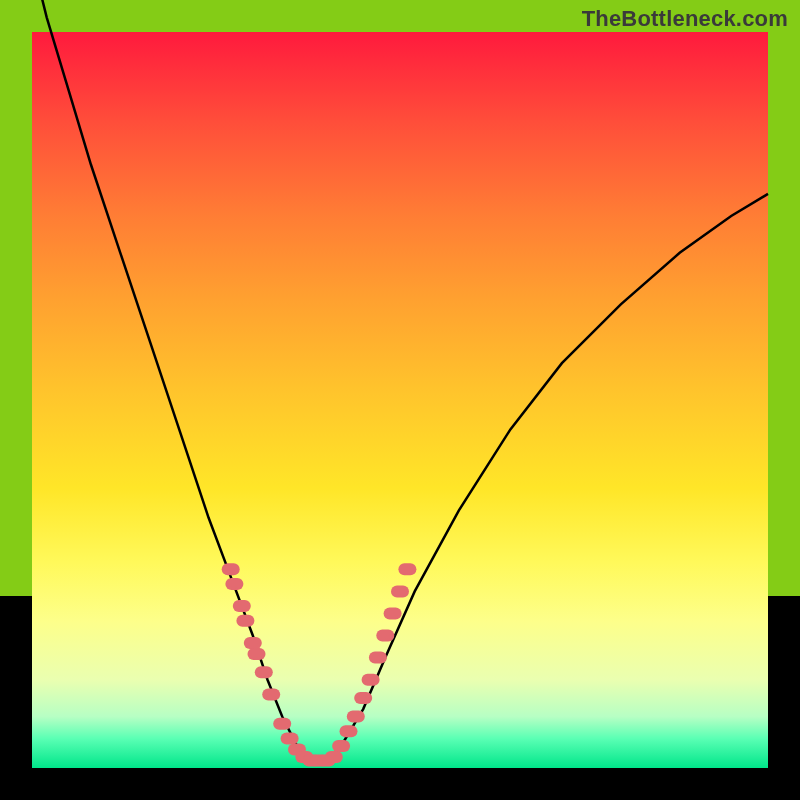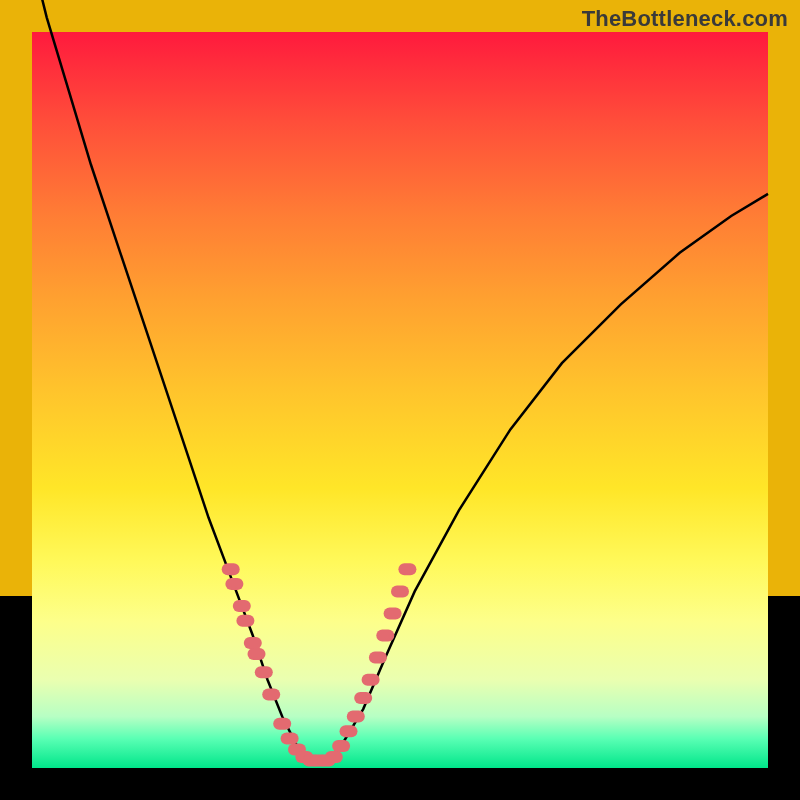--- a/index.html
+++ b/index.html
@@ -9,21 +9,21 @@
     height: 800px;
     background: #000;
     overflow: hidden;
   }
   .frame {
     position: absolute;
     left: 0;
     top: 0;
     width: 800px;
     height: 596px;
-    background: #eab308;
+    background: #84cc16;
   }
   .plot {
     position: absolute;
     left: 32px;
     top: 32px;
     width: 736px;
     height: 736px;
     background: linear-gradient(to bottom,
       #ff1a3d 0%,
       #ff4d3a 12%,

